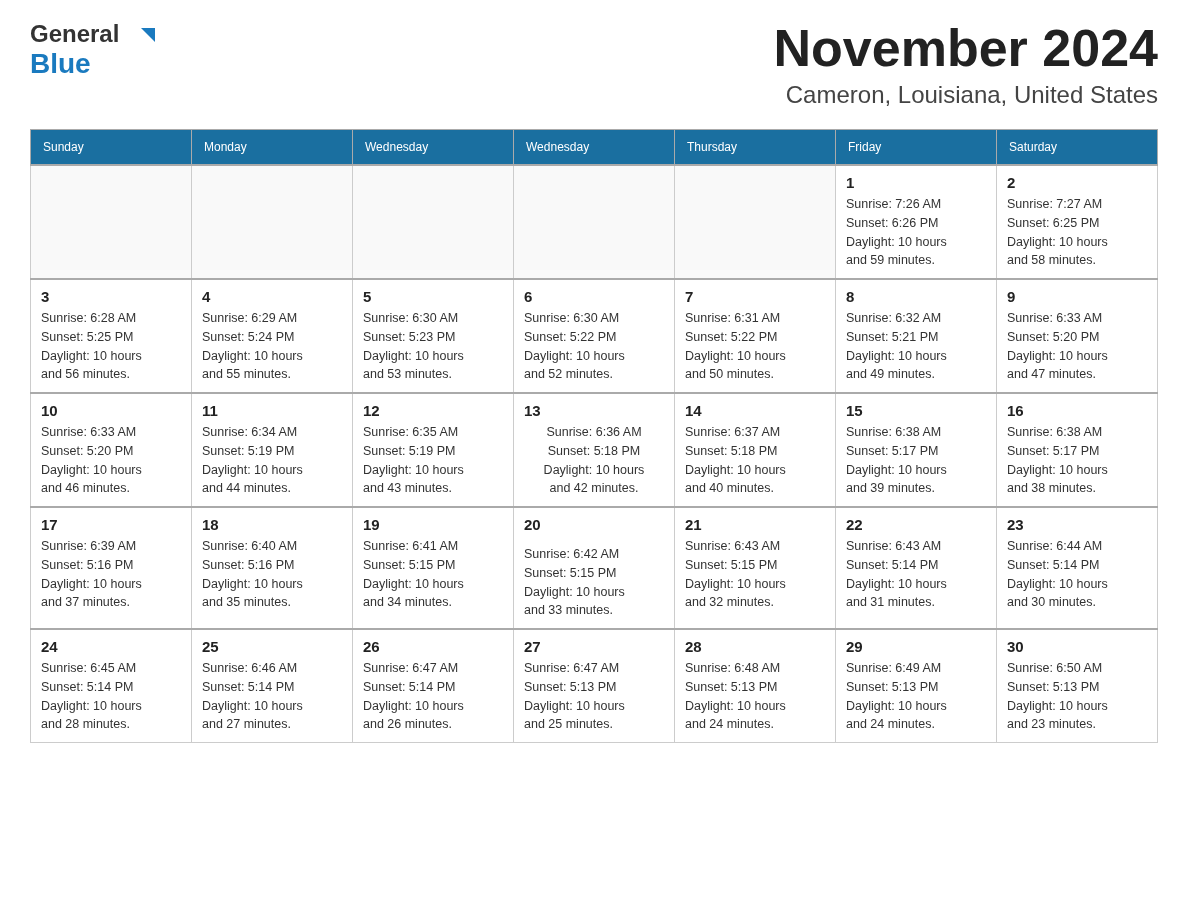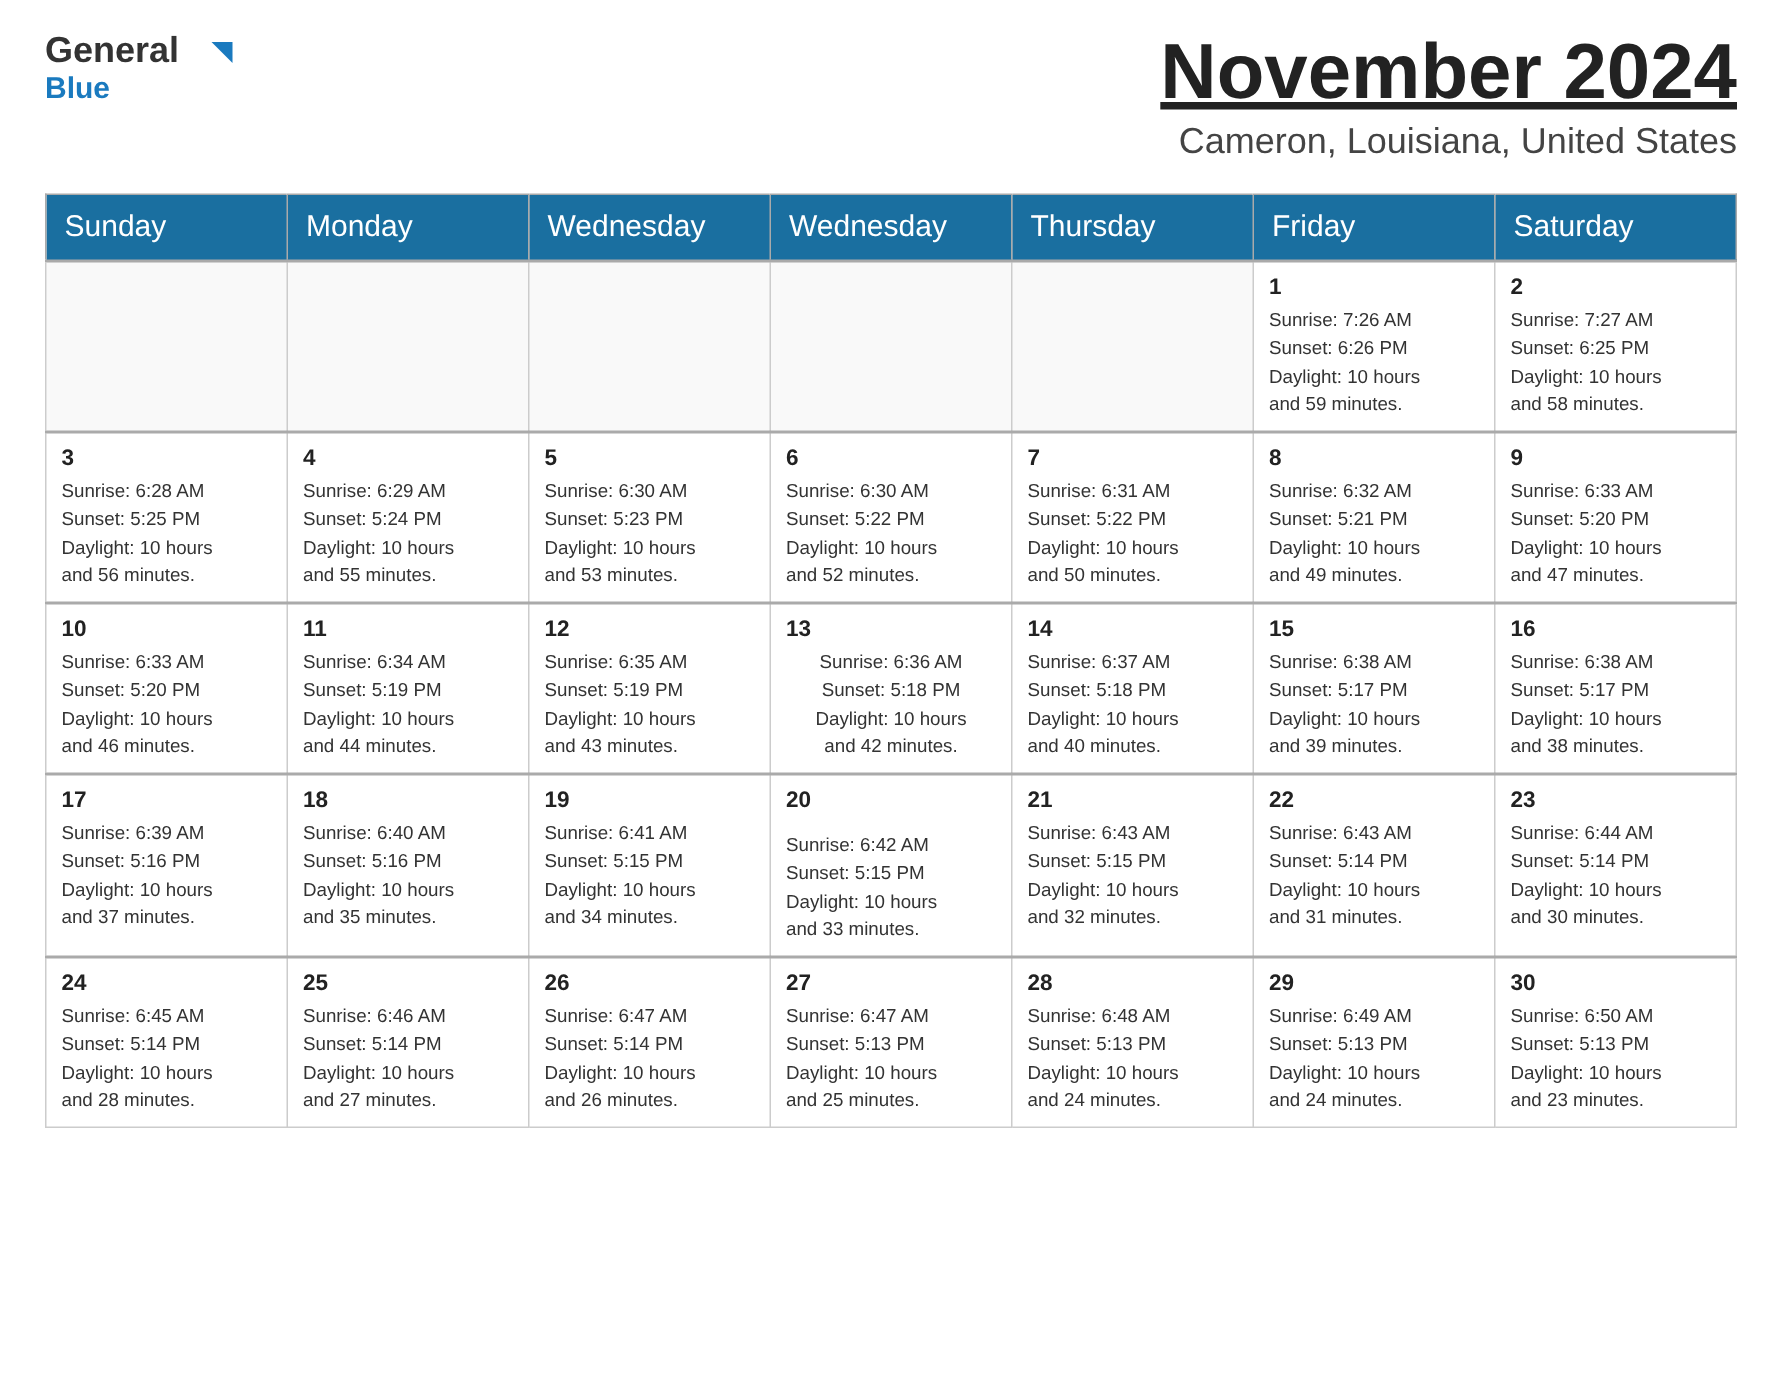--- a/index.html
+++ b/index.html
@@ -22,36 +22,35 @@
       align-items: flex-start;
     }
     .title-section {
       text-align: right;
     }
     .month-title {
       font-size: 52px;
       font-weight: bold;
       color: #222;
       line-height: 1.1;
-      text-decoration: underline;
     }
     .location {
       font-size: 24px;
       color: #444;
       margin-top: 4px;
     }
     .calendar {
       width: 100%;
       border-collapse: collapse;
       border: 1px solid #aaa;
     }
     .calendar th {
       background-color: #1a6fa0;
       color: #fff;
-      font-size: 20px;
+      font-size: 12px;
       font-weight: normal;
       padding: 10px 12px;
       text-align: left;
       border-right: 1px solid #aaa;
     }
     .calendar th:last-child {
       border-right: none;
     }
     .calendar td {
       vertical-align: top;
@@ -91,21 +90,21 @@
     .logo-general {
       font-size: 24px;
       font-weight: bold;
       color: #333;
     }
     .logo-blue-row {
       display: flex;
       align-items: center;
     }
     .logo-blue-text {
-      font-size: 20px;
+      font-size: 28px;
       font-weight: bold;
       color: #1a7abf;
     }
   </style>
 </head>
 <body>
 
 <div class="header">
   <div class="logo">
     <div class="logo-row">

